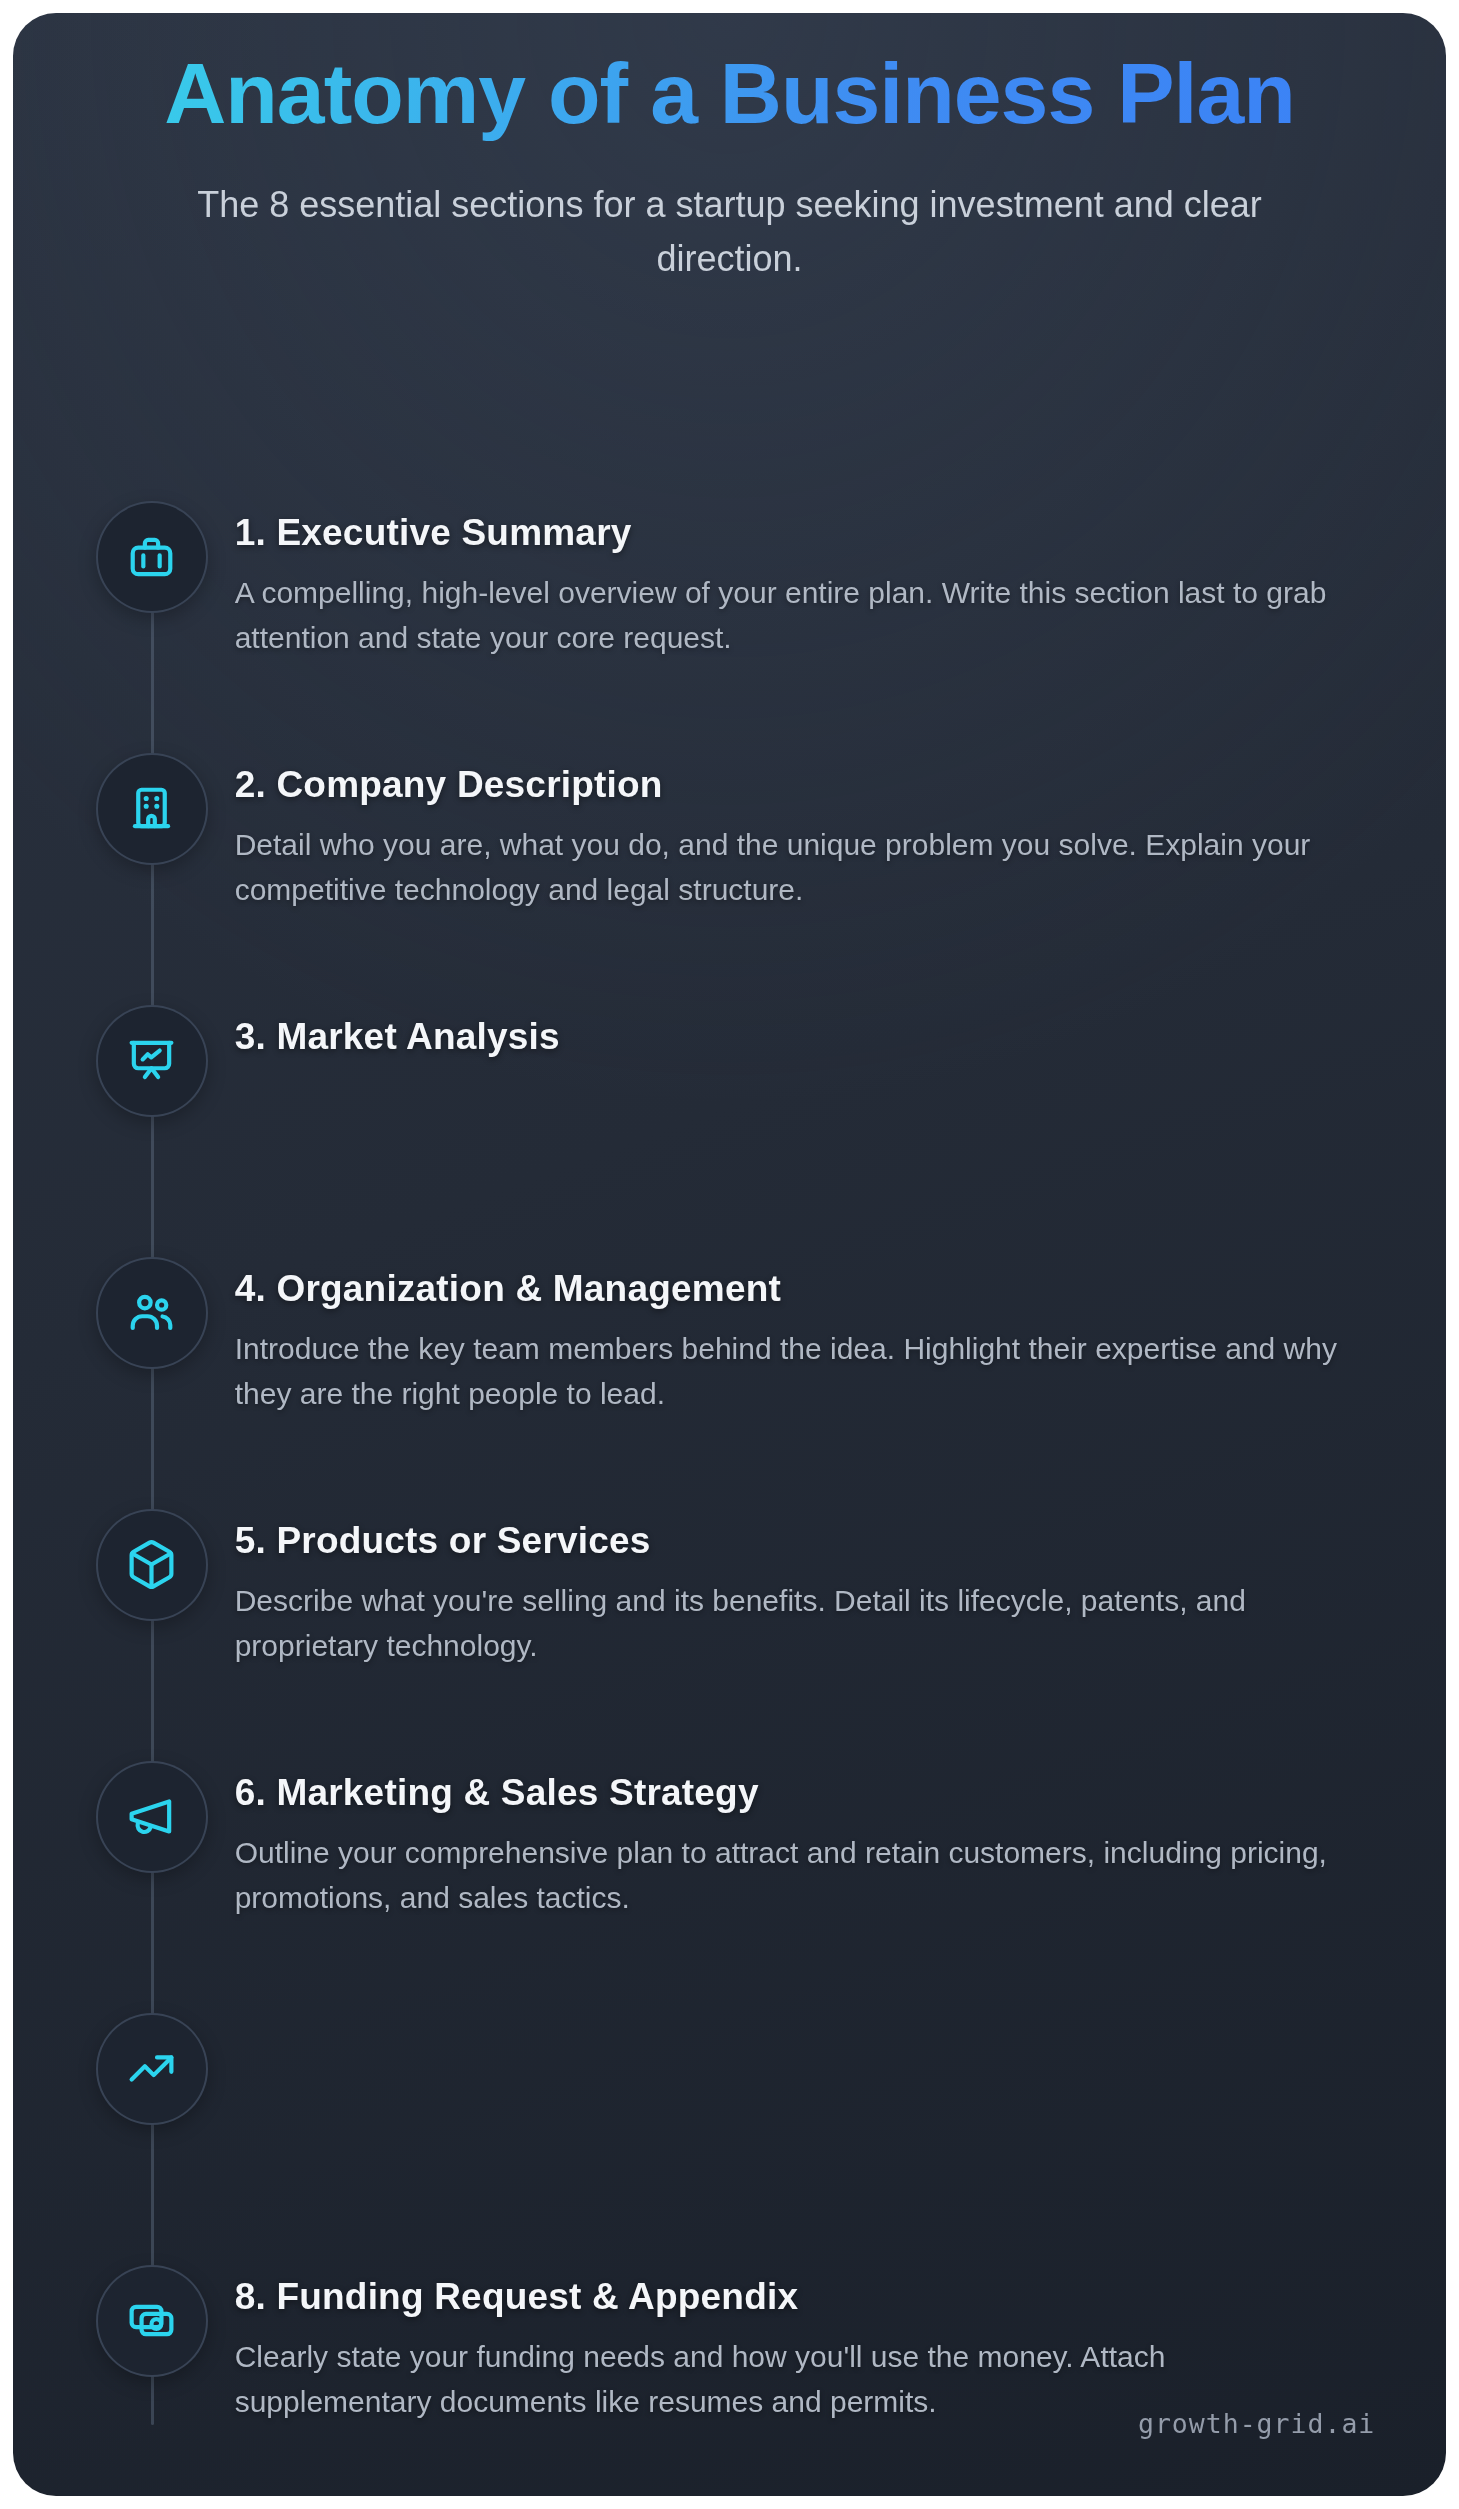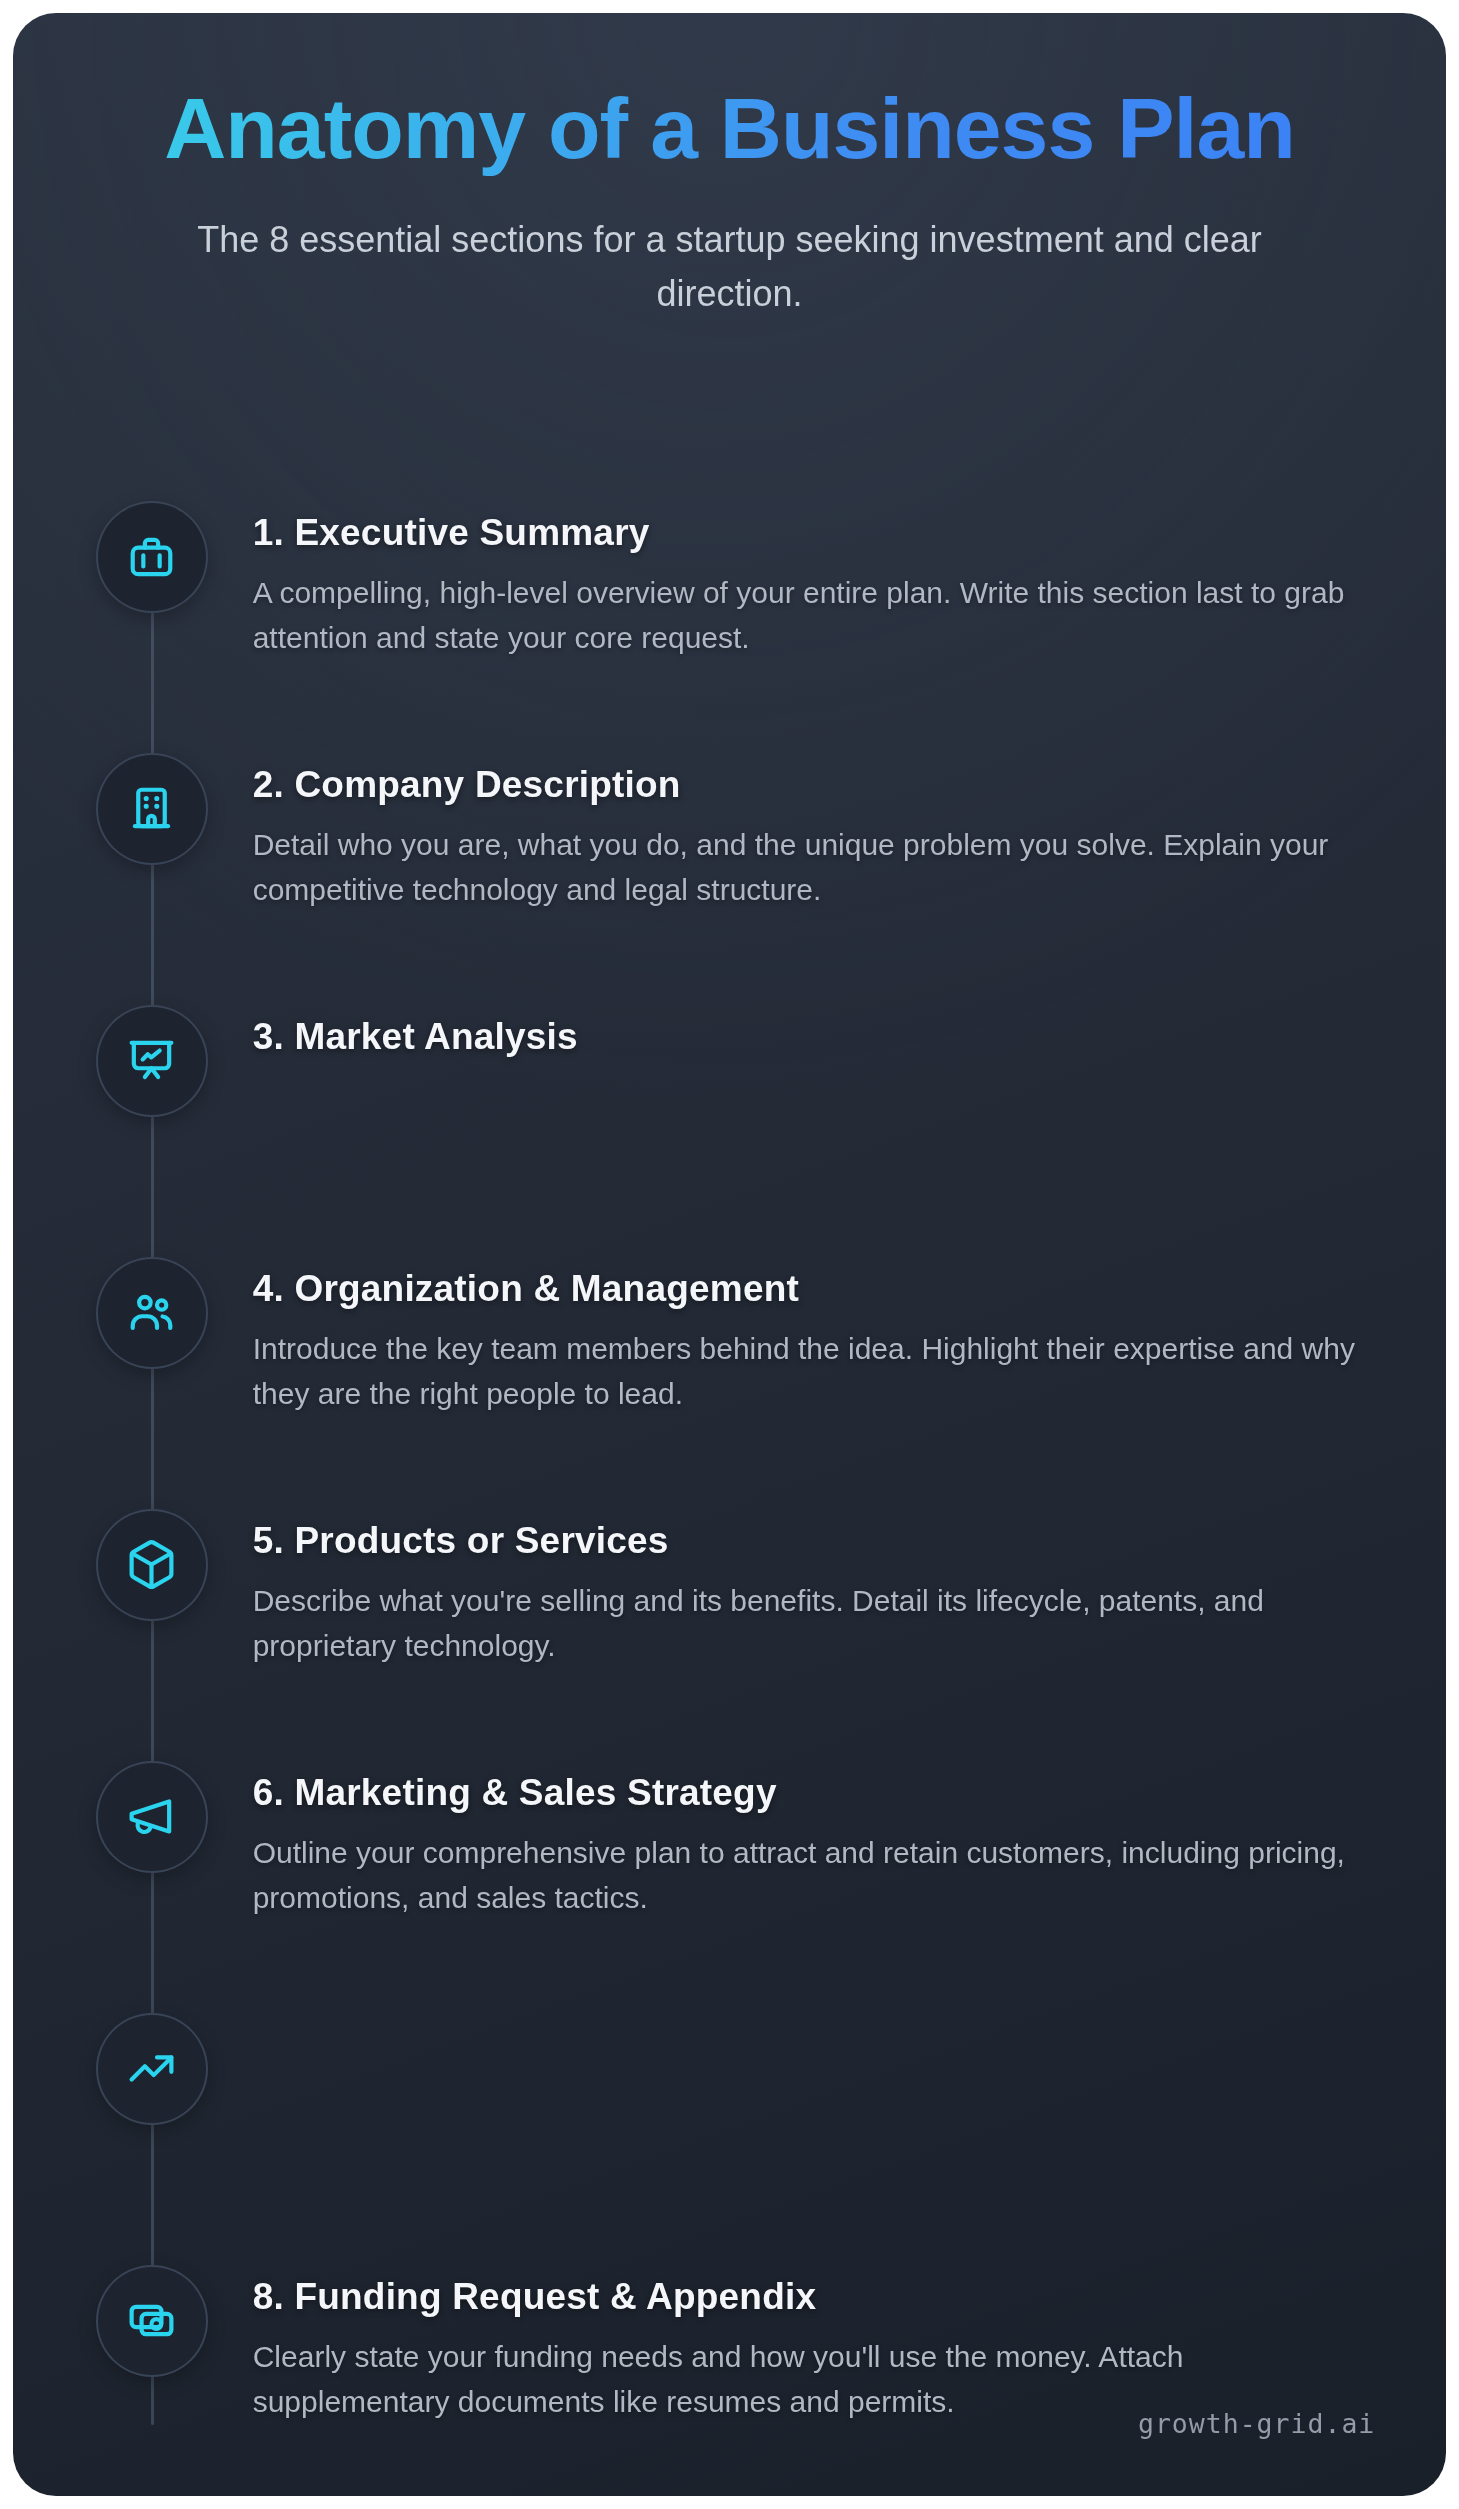--- a/index.html
+++ b/index.html
@@ -12,21 +12,21 @@
   }
   .card {
     position: absolute;
     left: 12.7px; top: 12.7px; right: 12.7px; bottom: 12.7px;
     border-radius: 43px;
     background:
       radial-gradient(130% 80% at 50% 0%, rgba(62, 74, 94, 0.35) 0%, rgba(62,74,94,0) 55%),
       linear-gradient(160deg, #2a3240 0%, #242b37 45%, #1a202a 100%);
     overflow: hidden;
   }
-  .header { text-align: center; padding-top: 65px; }
+  .header { text-align: center; padding-top: 30px; }
   .title {
     margin: 0 auto;
     max-width: 1235px;
     font-size: 86px;
     font-weight: bold;
     line-height: 1.17;
     letter-spacing: -1px;
     background: linear-gradient(100deg, #38cfe9 0%, #3f8cf2 62%, #3b82f6 100%);
     -webkit-background-clip: text;
     background-clip: text;
@@ -73,21 +73,21 @@
   }
   .icon-circle svg {
     width: 53px; height: 53px;
     stroke: #2bd4ee;
     fill: none;
     stroke-width: 1.9;
     stroke-linecap: round;
     stroke-linejoin: round;
   }
   .section-text {
-    margin-left: 45px;
+    margin-left: 27px;
     padding-top: 11.8px;
     max-width: 1117px;
   }
   .section-title {
     margin: 0;
     font-size: 37px;
     font-weight: bold;
     color: #f4f6f9;
     letter-spacing: 0.2px;
     text-shadow: 0 2px 5.9px rgba(0,0,0,0.45);

